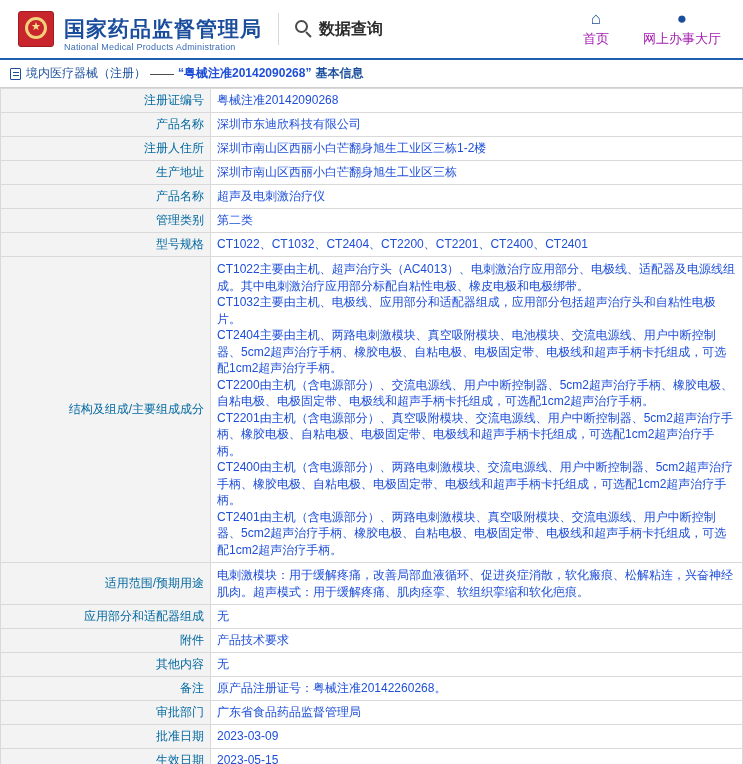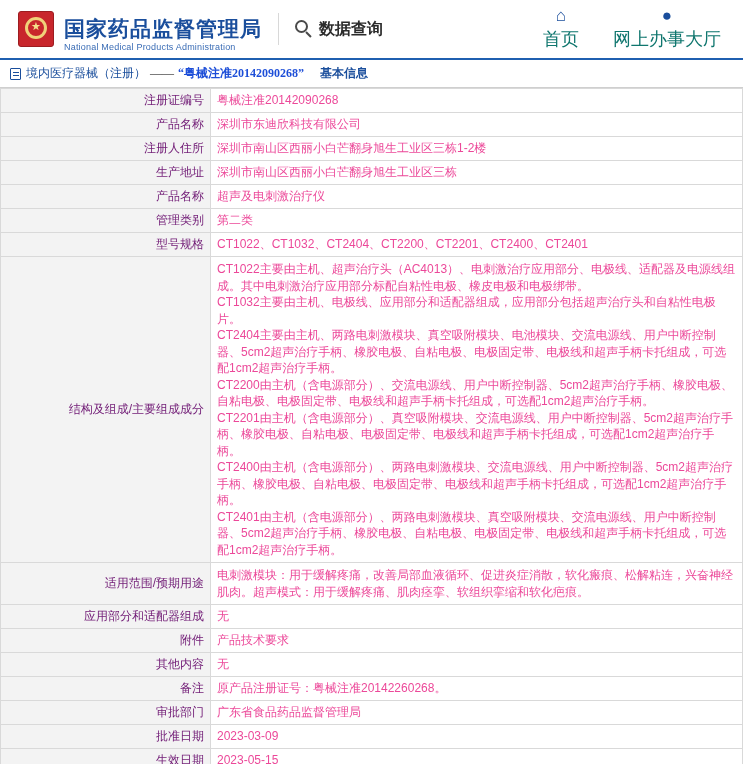--- a/index.html
+++ b/index.html
@@ -97,84 +97,83 @@
     padding-right: 6px;
   }
   .nav-item {
     display: flex;
     flex-direction: column;
     align-items: center;
     gap: 3px;
     cursor: pointer;
   }
   .nav-item .ico { color: #1a4e9c; font-size: 17px; line-height: 17px; }
-  .nav-item .txt { font-size: 18px; color: #0f766e; }
+  .nav-item .txt { font-size: 13px; color: #a21caf; }
 
   
   .blue-rule {
     height: 2px;
     background: #1f5fb0;
   }
 
   
   .crumb {
     height: 28px;
     display: flex;
     align-items: center;
     padding: 0 10px;
     font-size: 12px;
     color: #1a4e9c;
     border-bottom: 1px solid #cfcfcf;
     background: #fff;
-    font-family: Liberation Serif, serif;
   }
   .crumb .doc-ico {
     display: inline-block;
     width: 11px; height: 12px;
     border: 1px solid #1a4e9c;
     border-radius: 1px;
     margin-right: 5px;
     position: relative;
     flex: 0 0 auto;
   }
   .crumb .doc-ico:after {
     content: "";
     position: absolute; left: 2px; top: 3px;
     width: 6px; height: 1px;
     background: #1a4e9c;
     box-shadow: 0 3px 0 #1a4e9c;
   }
   .crumb .c1 { color: #1a4e9c; }
   .crumb .dash { color: #333; margin: 0 4px; }
   .crumb .c2 { color: #1d4ed8; font-weight: bold; }
-  .crumb .c3 { color: #1a4e9c; margin-left: 16px; font-weight: bold; }
+  .crumb .c3 { color: #1a4e9c; margin-left: 4px; font-weight: bold; }
 
   
   table.detail {
     width: 743px;
     border-collapse: collapse;
     table-layout: fixed;
   }
   table.detail td {
     border: 1px solid #d9d9d9;
     padding: 3px 6px;
     vertical-align: middle;
     font-size: 12px;
     line-height: 17px;
   }
   td.k {
     width: 210px;
     text-align: right;
     background: #f3f3f3;
-    color: #701a75;
+    color: #0369a1;
     padding-right: 8px;
   }
   td.v {
     background: #ffffff;
-    color: #ec4899;
+    color: #1d4ed8;
     word-break: break-all;
   }
   td.v.multi { line-height: 16.5px; padding-top: 4px; padding-bottom: 4px; }
 </style>
 </head>
 <body>
 
 <div class="header">
   <div class="emblem">
     <div class="shield"></div>

